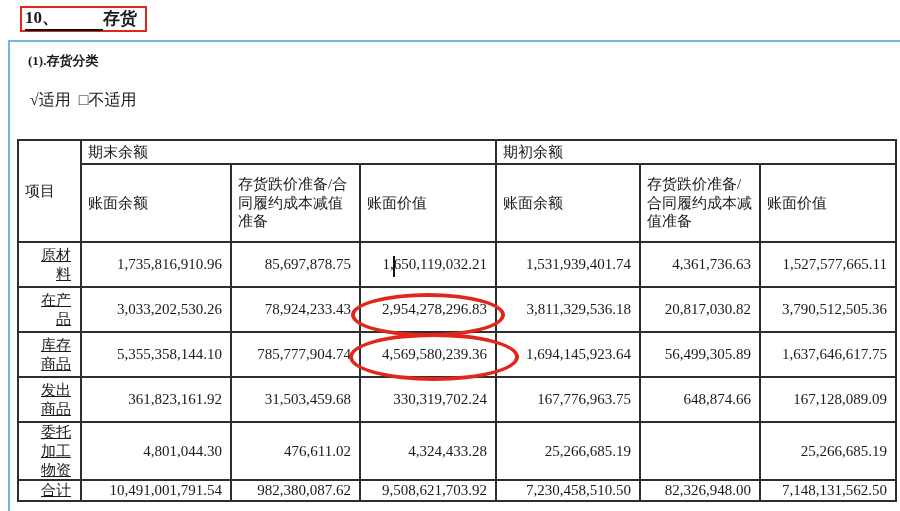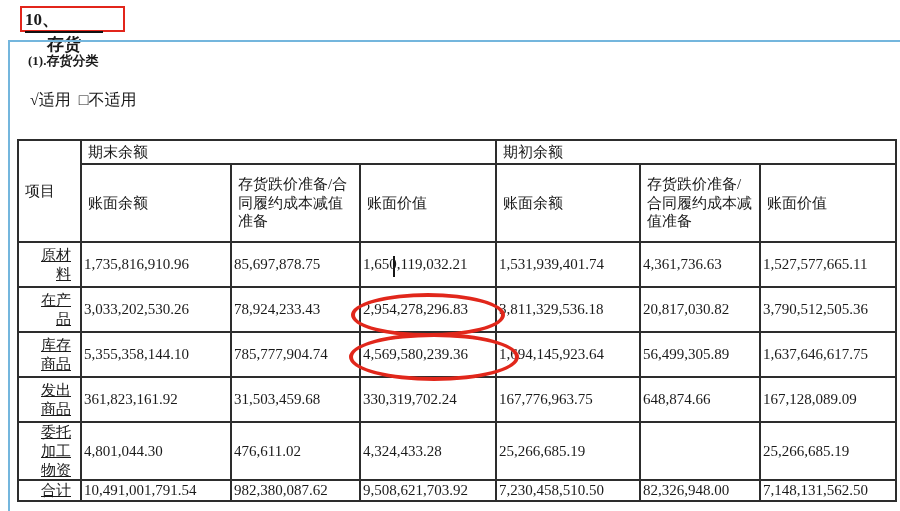--- a/index.html
+++ b/index.html
@@ -9,22 +9,22 @@
     color:#1a1a1a;
     position:relative;
   }
   .page{position:relative;width:900px;height:511px;overflow:hidden;background:#fff;}
 
   
   .title-box{
     position:absolute;left:20px;top:6px;height:21px;
     border:2px solid #e2251b;background:#fff;
     display:flex;align-items:center;
-    padding:0 20px 1px 3px;
-    font-size:17px;font-weight:bold;white-space:nowrap;flex-direction:column;
+    padding:0 8px 1px 3px;
+    font-size:17px;font-weight:bold;white-space:nowrap;
   }
   .title-underlined{border-bottom:2px solid #111;display:inline-flex;align-items:flex-end;padding-bottom:0;}
   .tab-spacer{display:inline-block;width:44px;height:1px;}
 
   
   .blue-panel{
     position:absolute;left:8px;top:40px;width:1100px;height:620px;
     border-top:2px solid #74b6dd;border-left:2px solid #74b6dd;
     pointer-events:none;
   }
@@ -42,21 +42,21 @@
   }
   table.inv th,table.inv td{
     border:2px solid #2d2d2d;
     font-weight:normal;
     overflow:hidden;
   }
   table.inv th{text-align:left;padding:0 6px;}
   th.prov-end{padding:0 12px;}
   th.prov-beg{padding:0 15px;}
   td.item{text-align:right;padding:0 9px;text-decoration:underline;}
-  td.num{padding:0 8px 0 2px;white-space:nowrap;
+  td.num{text-align:right;padding:0 8px 0 2px;white-space:nowrap;
          font-family:"Liberation Serif","DejaVu Serif",serif;}
   tr.rh1{height:24px;}
   tr.rh2{height:78px;}
   tr.rdata{height:45px;}
   tr.rtall{height:56px;border-radius:9px;}
   tr.rtotal{height:18px;padding-left:8px;}
 
   
   .ellipse{position:absolute;border-radius:50%;pointer-events:none;}
   .e1{left:351px;top:293px;width:146px;height:36px;border:4px solid #e1271b;}

